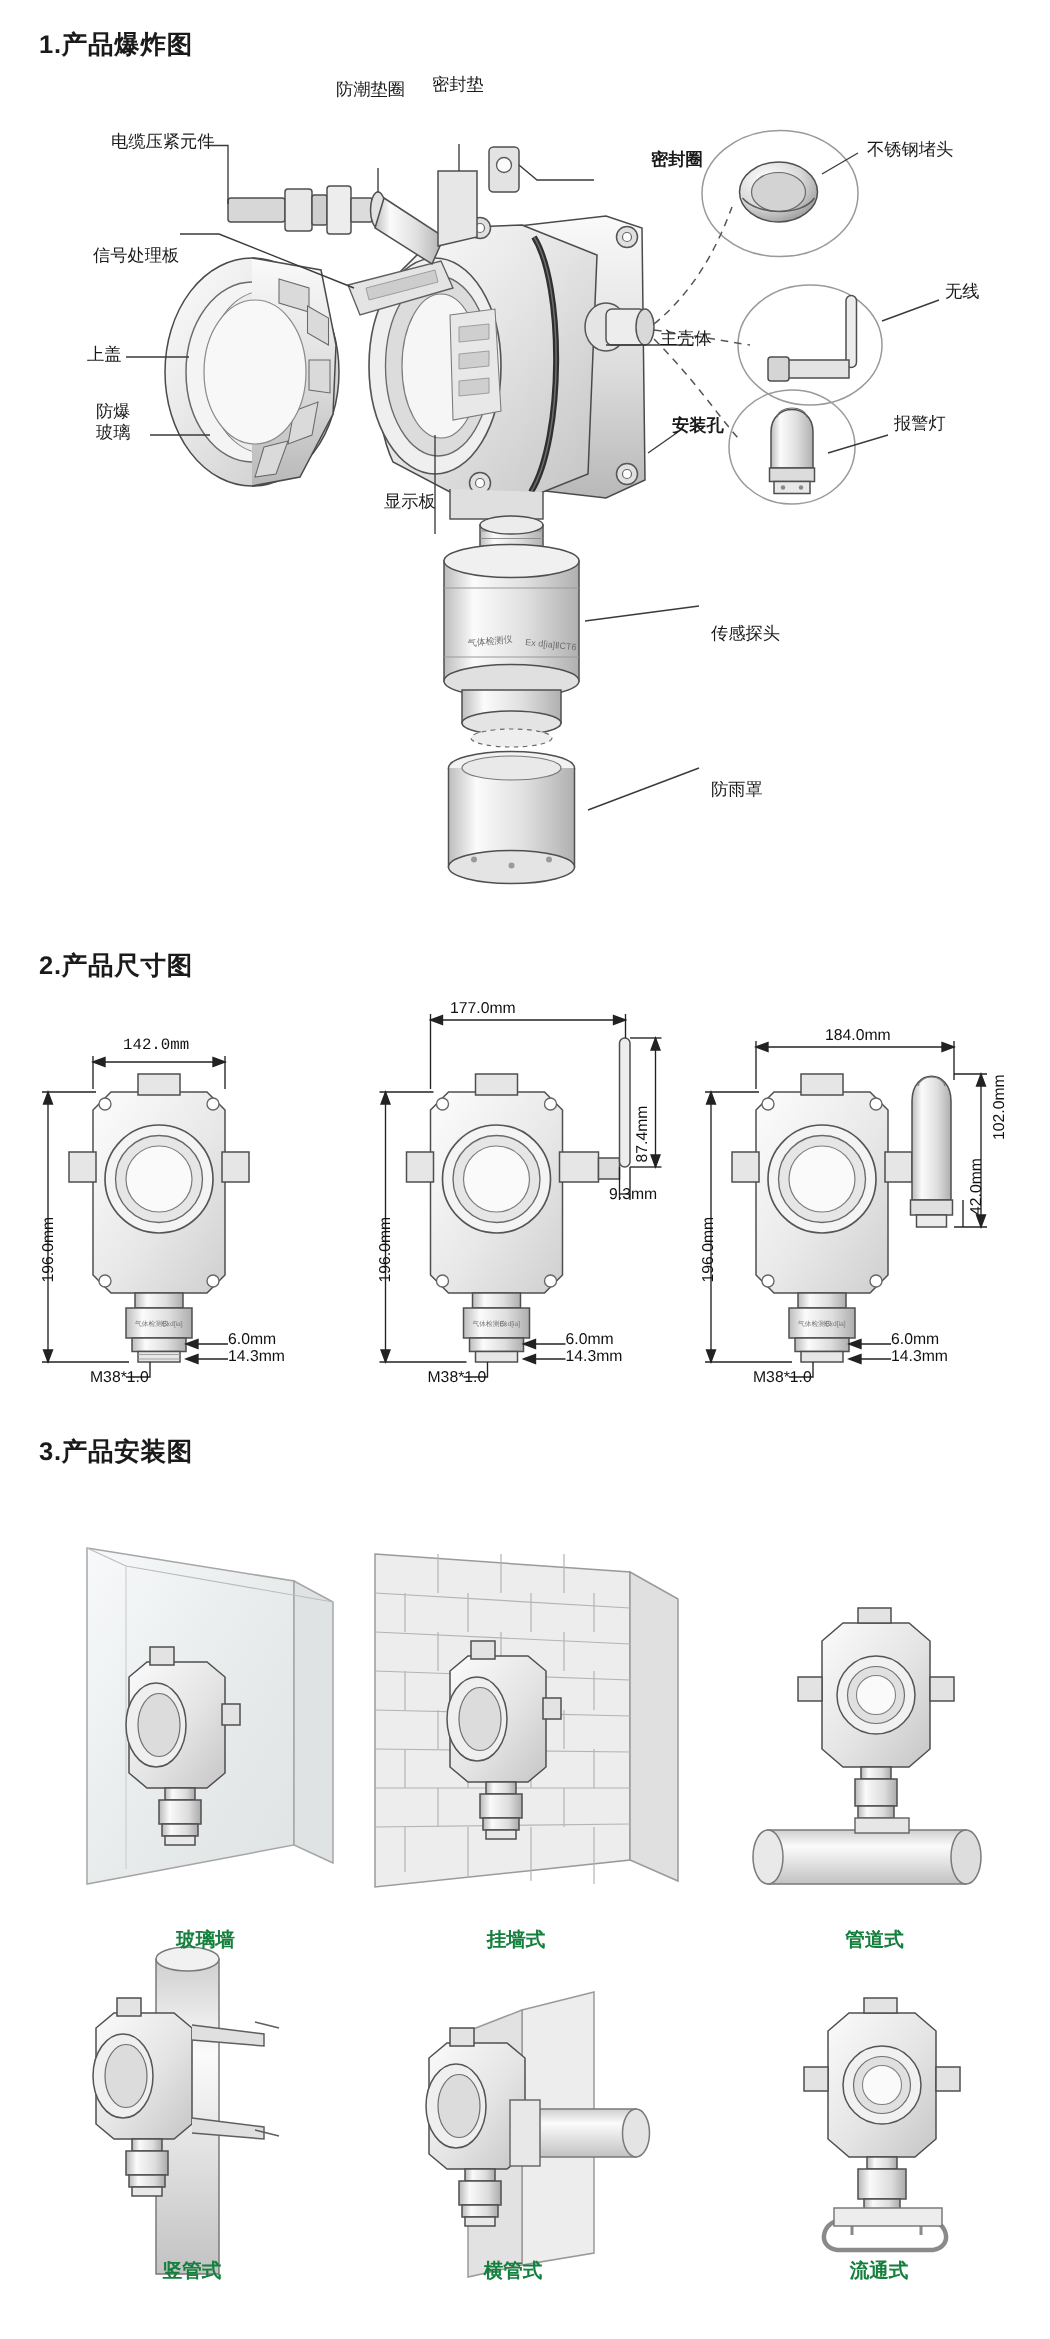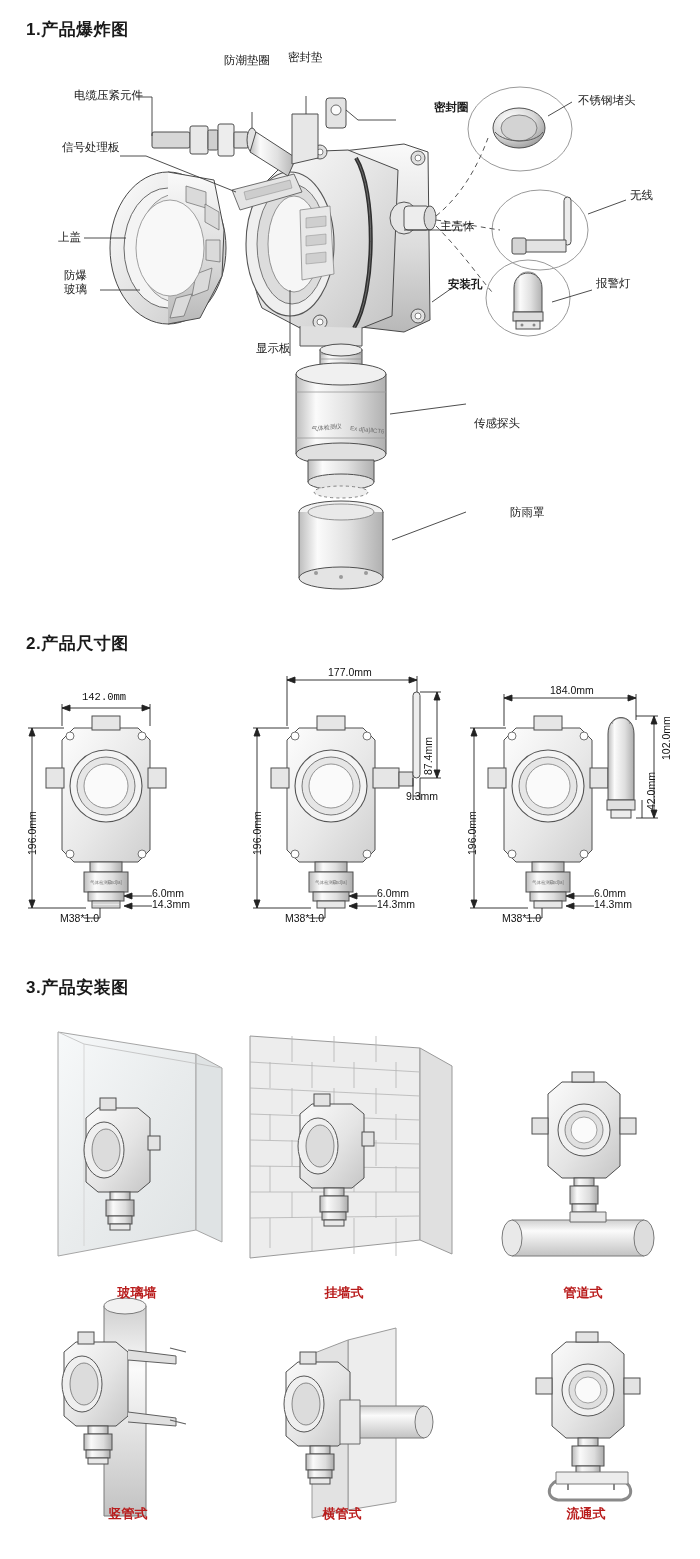--- a/index.html
+++ b/index.html
@@ -14,21 +14,21 @@
     overflow: hidden;
   }
   .section-title {
     font-size: 17px;
     font-weight: 700;
     color: #1a1a1a;
     letter-spacing: 0.5px;
   }
   #sec1-title { position:absolute; left:26px; top:18px; }
   #sec2-title { position:absolute; left:26px; top:632px; }
-  #sec3-title { position:absolute; left:26px; top:976px;text-align:right; }
+  #sec3-title { position:absolute; left:26px; top:956px;text-align:right; }
 
   .lbl {
     position: absolute;
     font-size: 11.5px;
     color: #1a1a1a;
     white-space: pre;
     line-height: 1.25;
   }
   .dim {
     position: absolute;
@@ -38,21 +38,21 @@
     white-space: pre;
   }
   .dim.vert {
     transform-origin: left top;
     transform: rotate(-90deg);
   }
   .cap {
     position: absolute;
     font-size: 13px;
     font-weight: 700;
-    color: #b91c1c;
+    color: #15803d;
     text-align: center;
     width: 120px;
   }
 
   
   .art { position: absolute; }
   svg { display:block; }
   .body-fill { fill:url(#gmain); stroke:#4a4a4a; stroke-width:1; }
   .dash { stroke:#555; stroke-width:1; stroke-dasharray:5 4; fill:none; }
 
@@ -236,32 +236,32 @@
     <path d="M466 364 L390 374"></path>
     <path d="M466 472 L392 500"></path>
   </g>
 </svg>
 </div>
 
 <div class="lbl" style="left:74px; top:88px;">电缆压紧元件</div>
 <div class="lbl" style="left:224px; top:53px;">防潮垫圈</div>
 <div class="lbl" style="left:288px; top:50px;">密封垫</div>
 <div class="lbl" style="left:434px; top:100px;font-weight:bold;">密封圈</div>
-<div class="lbl" style="left:62px; top:140px;">信号处理板</div>
+<div class="lbl" style="left:62px; top:164px;">信号处理板</div>
 <div class="lbl" style="left:58px; top:230px;">上盖</div>
 <div class="lbl" style="left:64px; top:268px;">防爆
 玻璃</div>
-<div class="lbl" style="left:256px; top:341px;text-align:center;">显示板</div>
+<div class="lbl" style="left:256px; top:328px;text-align:center;">显示板</div>
 <div class="lbl" style="left:440px; top:219px;">主壳体</div>
 <div class="lbl" style="left:448px; top:277px;font-weight:bold;">安装孔</div>
 <div class="lbl" style="left:578px; top:93px;">不锈钢堵头</div>
 <div class="lbl" style="left:630px; top:188px;">无线</div>
 <div class="lbl" style="left:596px; top:276px;">报警灯</div>
 <div class="lbl" style="left:474px; top:417px;font-family:Liberation Mono, monospace;">传感探头</div>
-<div class="lbl" style="left:474px; top:505px;margin-left:36px;">防雨罩</div>
+<div class="lbl" style="left:474px; top:520px;">防雨罩</div>
 
 <div class="section-title" id="sec2-title">2.产品尺寸图</div>
 
 <div class="art" style="left:0; top:650px; width:700px; height:300px;">
 <svg width="700" height="300" viewBox="0 0 700 300">
   <defs>
     <linearGradient id="gdev" x1="0" y1="0" x2="1" y2="1">
       <stop offset="0%" stop-color="#fdfdfd"></stop>
       <stop offset="55%" stop-color="#e8e8e8"></stop>
       <stop offset="100%" stop-color="#cfcfcf"></stop>
@@ -451,21 +451,21 @@
   </g>
 </svg>
 </div>
 
 <div class="dim" style="left:82px; top:691px;font-family:Liberation Mono, monospace;">142.0mm</div>
 <div class="dim vert" style="left:26px; top:855px;">196.0mm</div>
 <div class="dim" style="left:152px; top:887px;">6.0mm</div>
 <div class="dim" style="left:152px; top:898px;">14.3mm</div>
 <div class="dim" style="left:60px; top:912px;">M38*1.0</div>
 
-<div class="dim" style="left:328px; top:666px;">177.0mm</div>
+<div class="dim" style="left:300px; top:666px;">177.0mm</div>
 <div class="dim vert" style="left:251px; top:855px;">196.0mm</div>
 <div class="dim vert" style="left:422px; top:775px;">87.4mm</div>
 <div class="dim" style="left:406px; top:790px;">9.3mm</div>
 <div class="dim" style="left:377px; top:887px;">6.0mm</div>
 <div class="dim" style="left:377px; top:898px;">14.3mm</div>
 <div class="dim" style="left:285px; top:912px;">M38*1.0</div>
 
 <div class="dim" style="left:550px; top:684px;">184.0mm</div>
 <div class="dim vert" style="left:466px; top:855px;">196.0mm</div>
 <div class="dim vert" style="left:660px; top:760px;">102.0mm</div>

